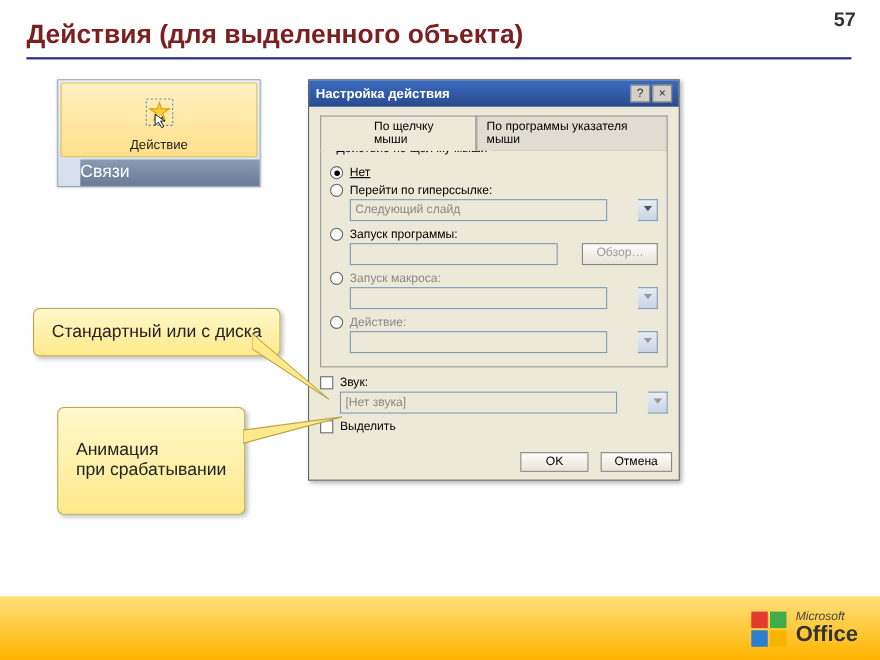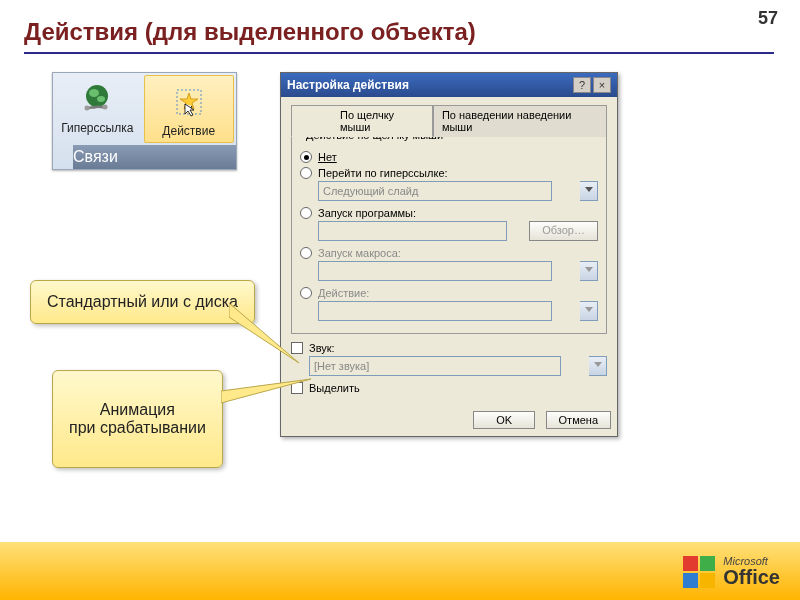--- a/index.html
+++ b/index.html
@@ -62,33 +62,20 @@
 </style>
 </head>
 <body>
 
 <div class="slide-title">Действия (для выделенного объекта)</div>
 <div class="underline"></div>
 <div class="page-num">57</div>
 
 <div class="ribbon">
   <div class="ribbon-body">
-    <div class="r-item">
-      <div class="r-icon">
-        <svg width="36" height="36">
-            <circle cx="18" cy="15" r="11" fill="#2f7a3a"></circle>
-            <ellipse cx="15" cy="12" rx="5" ry="4" fill="#6abf6f"></ellipse>
-            <ellipse cx="22" cy="18" rx="4" ry="3" fill="#6abf6f"></ellipse>
-            <path d="M8 27c3-1 6 0 9-1s7 1 9 0" stroke="#7a7a7a" stroke-width="2.5" fill="none"></path>
-            <circle cx="8" cy="27" r="2.5" fill="#9a9a9a"></circle>
-            <circle cx="26" cy="26" r="2.5" fill="#9a9a9a"></circle>
-          </svg>
-      </div>
-      <div class="r-label">Гиперссылка</div>
-    </div>
     <div class="r-item selected">
       <div class="r-icon">
         <svg width="36" height="36">
             <rect x="6" y="6" width="24" height="24" fill="none" stroke="#5a8cc9" stroke-dasharray="2 2"></rect>
             <polygon points="18,9 20,15 27,15 21,19 23,25 18,21 13,25 15,19 9,15 16,15" fill="#ffcc33" stroke="#d4a020"></polygon>
             <path d="M14 20l4 6 3-4" stroke="#000" fill="#fff"></path>
             <polygon points="14,20 14,30 17,27 20,32 22,31 19,26 23,26" fill="#fff" stroke="#000" stroke-width="0.8"></polygon>
           </svg>
       </div>
       <div class="r-label">Действие</div>
@@ -99,21 +86,21 @@
 
 <div class="dlg">
   <div class="dlg-title">
     <span class="dlg-title-text">Настройка действия</span>
     <span class="tb">?</span>
     <span class="tb">×</span>
   </div>
   <div class="dlg-body">
     <div class="tabs">
       <div class="tab active">По щелчку мыши</div>
-      <div class="tab inactive">По наведении наведении мыши</div>
+      <div class="tab inactive">По программы указателя мыши</div>
     </div>
     <div class="fieldset">
       <span class="fieldset-legend">Действие по щелчку мыши</span>
 
       <div class="row">
         <span class="radio checked"></span>
         <span class="opt-label"><u>Нет</u></span>
       </div>
 
       <div class="row">
@@ -188,21 +175,21 @@
     <span class="btn">Отмена</span>
   </div>
 </div>
 
 <div class="callout" style="top:280px; left:30px;">
   <span>Стандартный или с диска</span>
   <svg style="position:absolute; left:198px; top:12px;" width="80" height="80">
       <polygon points="0,10 70,70 0,24" fill="#ffe98a" stroke="#b9a74a"></polygon>
     </svg>
 </div>
-<div class="callout" style="top:370px; left:52px; white-space:pre-line; text-align:center;">
+<div class="callout" style="top:370px; left:52px; white-space:pre-line; ">
   <span>Анимация
 при срабатывании</span>
   <svg style="position:absolute; left:168px; top:6px;" width="100" height="40">
       <polygon points="0,14 90,2 0,26" fill="#ffe98a" stroke="#b9a74a"></polygon>
     </svg>
 </div>
 
 <div class="bbar"></div>
 <div class="office">
   <div class="office-logo">

